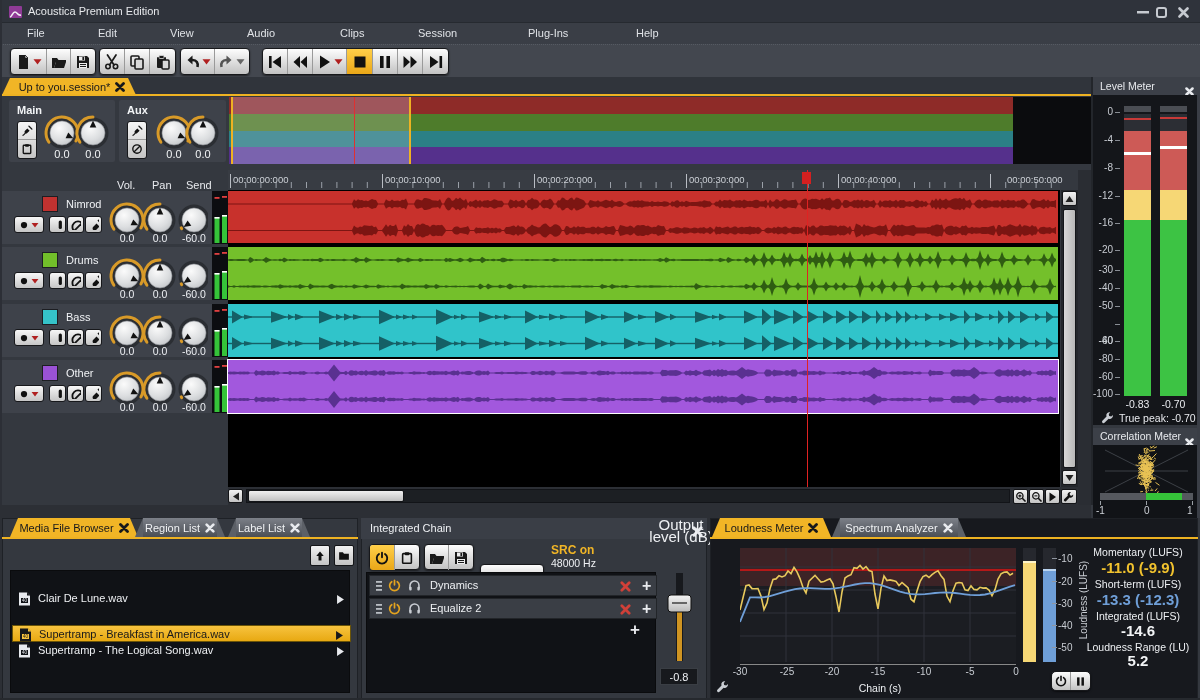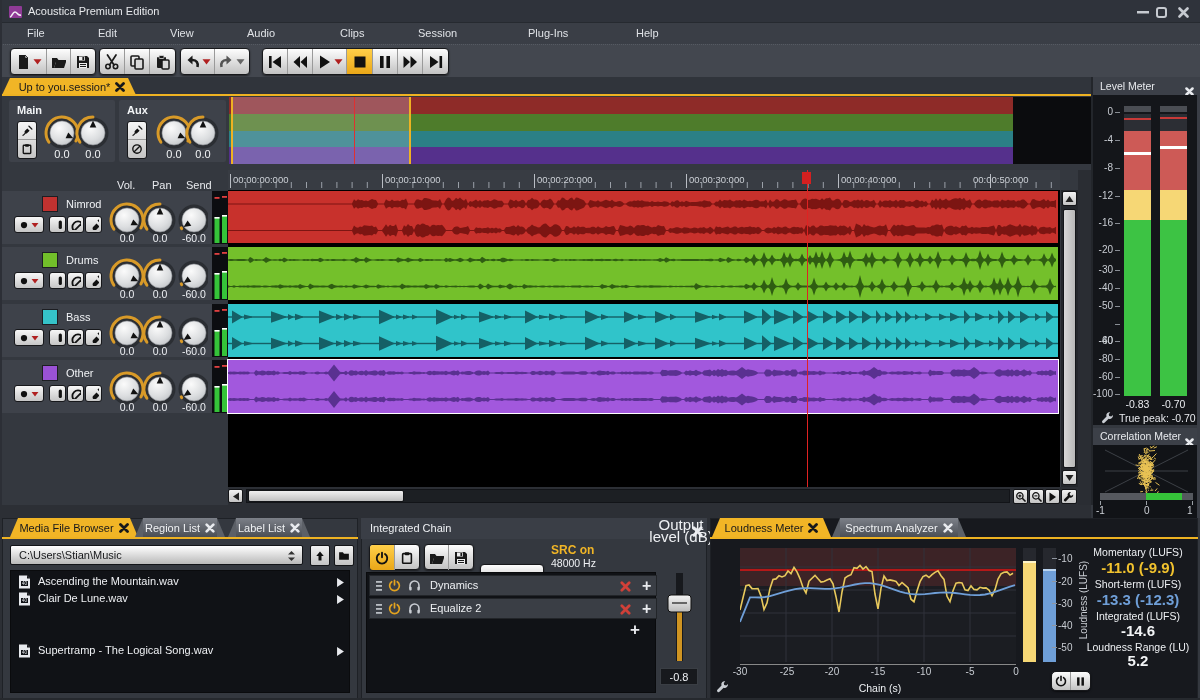--- a/index.html
+++ b/index.html
@@ -631,21 +631,21 @@
         <rect x="686.0" y="12" width="1" height="6" fill="#9aa0a8"></rect>
         <rect x="701.2" y="12" width="1" height="6" fill="#9aa0a8"></rect>
         <rect x="716.4" y="12" width="1" height="6" fill="#9aa0a8"></rect>
         <rect x="731.6" y="12" width="1" height="6" fill="#9aa0a8"></rect>
         <rect x="746.8" y="12" width="1" height="6" fill="#9aa0a8"></rect>
         <rect x="762.0" y="4" width="1" height="14" fill="#b9bdc4"></rect>
         <rect x="777.2" y="12" width="1" height="6" fill="#9aa0a8"></rect>
         <rect x="792.4" y="12" width="1" height="6" fill="#9aa0a8"></rect>
         <rect x="807.6" y="12" width="1" height="6" fill="#9aa0a8"></rect>
         <rect x="822.8" y="12" width="1" height="6" fill="#9aa0a8"></rect>
-      </svg><div class="rlab" style="left:5px">00:00:00:000</div><div class="rlab" style="left:157px">00:00:10:000</div><div class="rlab" style="left:309px">00:00:20:000</div><div class="rlab" style="left:461px">00:00:30:000</div><div class="rlab" style="left:613px">00:00:40:000</div><div class="rlab" style="left:745px">00:00:50:000</div></div>
+      </svg><div class="rlab" style="left:5px">00:00:00:000</div><div class="rlab" style="left:157px">00:00:10:000</div><div class="rlab" style="left:309px">00:00:20:000</div><div class="rlab" style="left:461px">00:00:30:000</div><div class="rlab" style="left:613px">00:00:40:000</div><div class="rlab" style="left:779px">00:00:50:000</div></div>
   <div id="tracks">
     <div class="trk" style="top:1px;height:52px;background:#c8312c"><svg width="830" height="52">
           <polygon points="0,12.5 2,12.5 4,12.5 6,12.5 8,12.5 10,12.5 12,12.5 14,12.5 16,12.5 18,12.5 20,12.5 22,12.5 24,12.5 26,12.5 28,12.5 30,12.5 32,12.5 34,12.5 36,12.5 38,12.5 40,12.5 42,12.5 44,12.5 46,12.5 48,12.5 50,12.5 52,12.5 54,12.5 56,12.5 58,12.5 60,12.5 62,12.5 64,12.5 66,12.5 68,12.5 70,12.5 72,12.5 74,12.5 76,12.5 78,12.5 80,12.5 82,12.5 84,12.5 86,12.5 88,12.5 90,12.5 92,12.5 94,12.5 96,12.5 98,12.5 100,12.5 102,12.5 104,12.5 106,12.5 108,12.5 110,12.5 112,12.5 114,12.5 116,12.5 118,12.5 120,12.5 122,12.5 124,12.5 126,8.2 128,10.1 130,8.3 132,9.3 134,8.9 136,10.1 138,9.4 140,10.2 142,9.1 144,8.1 146,8.8 148,8.9 150,12.5 152,12.5 154,12.5 156,12.5 158,8.3 160,9.8 162,10.3 164,8.6 166,10.1 168,9.7 170,9.5 172,10.2 174,8.8 176,8.9 178,7.6 180,12.5 182,12.5 184,12.5 186,12.5 188,8.7 190,8.2 192,8.9 194,9.4 196,7.1 198,7.1 200,7.6 202,8.0 204,9.3 206,9.6 208,9.4 210,10.1 212,7.9 214,12.5 216,12.5 218,8.6 220,6.5 222,6.9 224,10.0 226,9.2 228,6.7 230,8.3 232,6.4 234,8.6 236,9.7 238,7.7 240,12.5 242,10.0 244,10.8 246,9.7 248,8.4 250,10.5 252,9.0 254,10.8 256,9.6 258,9.5 260,9.0 262,10.3 264,9.5 266,8.2 268,8.8 270,9.7 272,9.8 274,9.8 276,12.5 278,12.5 280,12.5 282,8.5 284,8.9 286,10.2 288,8.7 290,10.4 292,10.0 294,8.8 296,9.3 298,12.5 300,8.9 302,8.8 304,6.7 306,8.5 308,8.6 310,9.5 312,12.5 314,9.7 316,8.6 318,9.3 320,9.0 322,7.4 324,8.9 326,12.5 328,12.5 330,9.3 332,9.4 334,6.6 336,7.0 338,9.1 340,9.3 342,7.2 344,6.5 346,9.2 348,6.5 350,6.7 352,7.7 354,8.4 356,9.6 358,12.5 360,12.5 362,8.9 364,9.5 366,10.2 368,10.5 370,9.2 372,10.8 374,10.4 376,9.6 378,8.8 380,9.4 382,10.3 384,8.7 386,10.5 388,10.9 390,10.3 392,9.9 394,10.8 396,12.5 398,12.5 400,10.9 402,10.3 404,10.5 406,9.6 408,10.1 410,9.2 412,10.0 414,9.2 416,10.2 418,10.5 420,10.6 422,11.2 424,9.9 426,11.1 428,11.1 430,10.6 432,10.9 434,11.1 436,10.3 438,10.4 440,11.1 442,12.5 444,10.2 446,11.1 448,9.4 450,9.2 452,11.2 454,10.2 456,11.2 458,9.8 460,10.4 462,11.2 464,11.1 466,11.0 468,11.0 470,10.7 472,10.3 474,10.5 476,9.2 478,9.8 480,10.3 482,10.2 484,12.5 486,12.5 488,10.6 490,10.8 492,8.4 494,10.6 496,8.9 498,9.2 500,9.6 502,8.6 504,9.9 506,10.5 508,9.3 510,9.5 512,8.9 514,10.0 516,8.5 518,9.6 520,10.3 522,9.8 524,10.2 526,9.2 528,8.8 530,8.9 532,10.4 534,10.3 536,10.3 538,8.5 540,12.5 542,8.4 544,10.7 546,10.6 548,8.2 550,8.6 552,10.5 554,9.6 556,8.3 558,8.6 560,9.8 562,9.4 564,9.0 566,8.9 568,8.6 570,12.5 572,12.5 574,9.0 576,7.8 578,7.6 580,9.0 582,8.8 584,7.7 586,8.0 588,7.7 590,8.6 592,9.3 594,7.3 596,9.1 598,7.2 600,7.2 602,6.5 604,9.6 606,9.6 608,8.1 610,7.7 612,8.7 614,12.5 616,9.2 618,9.1 620,9.6 622,10.9 624,10.4 626,9.0 628,9.6 630,8.6 632,9.7 634,8.5 636,10.6 638,8.9 640,9.2 642,10.4 644,9.9 646,8.7 648,12.5 650,12.5 652,9.0 654,11.0 656,9.8 658,9.5 660,9.9 662,9.1 664,10.2 666,10.3 668,8.7 670,10.8 672,9.0 674,9.2 676,8.9 678,10.8 680,10.5 682,10.1 684,10.9 686,10.3 688,8.7 690,8.9 692,10.4 694,9.4 696,11.0 698,9.9 700,12.5 702,12.5 704,8.4 706,10.0 708,7.3 710,9.9 712,7.3 714,9.5 716,9.0 718,7.4 720,9.6 722,9.6 724,8.3 726,7.6 728,7.2 730,7.7 732,6.8 734,8.4 736,6.8 738,9.8 740,9.4 742,8.3 744,12.5 746,12.5 748,9.9 750,8.7 752,8.5 754,10.3 756,8.7 758,8.4 760,9.5 762,9.4 764,10.4 766,9.5 768,9.6 770,9.3 772,10.8 774,8.4 776,9.5 778,9.8 780,8.8 782,9.4 784,9.6 786,9.1 788,10.7 790,9.5 792,9.8 794,8.4 796,8.5 798,10.2 800,12.5 802,12.5 804,8.4 806,8.1 808,9.3 810,9.8 812,10.1 814,8.9 816,8.1 818,10.3 820,8.5 822,10.6 824,10.1 826,10.0 828,8.7 828,17.3 826,16.0 824,15.9 822,15.4 820,17.5 818,15.7 816,17.9 814,17.1 812,15.9 810,16.2 808,16.7 806,17.9 804,17.6 802,13.5 800,13.5 798,15.8 796,17.5 794,17.6 792,16.2 790,16.5 788,15.3 786,16.9 784,16.4 782,16.6 780,17.2 778,16.2 776,16.5 774,17.6 772,15.2 770,16.7 768,16.4 766,16.5 764,15.6 762,16.6 760,16.5 758,17.6 756,17.3 754,15.7 752,17.5 750,17.3 748,16.1 746,13.5 744,13.5 742,17.7 740,16.6 738,16.2 736,19.2 734,17.6 732,19.2 730,18.3 728,18.8 726,18.4 724,17.7 722,16.4 720,16.4 718,18.6 716,17.0 714,16.5 712,18.7 710,16.1 708,18.7 706,16.0 704,17.6 702,13.5 700,13.5 698,16.1 696,15.0 694,16.6 692,15.6 690,17.1 688,17.3 686,15.7 684,15.1 682,15.9 680,15.5 678,15.2 676,17.1 674,16.8 672,17.0 670,15.2 668,17.3 666,15.7 664,15.8 662,16.9 660,16.1 658,16.5 656,16.2 654,15.0 652,17.0 650,13.5 648,13.5 646,17.3 644,16.1 642,15.6 640,16.8 638,17.1 636,15.4 634,17.5 632,16.3 630,17.4 628,16.4 626,17.0 624,15.6 622,15.1 620,16.4 618,16.9 616,16.8 614,13.5 612,17.3 610,18.3 608,17.9 606,16.4 604,16.4 602,19.5 600,18.8 598,18.8 596,16.9 594,18.7 592,16.7 590,17.4 588,18.3 586,18.0 584,18.3 582,17.2 580,17.0 578,18.4 576,18.2 574,17.0 572,13.5 570,13.5 568,17.4 566,17.1 564,17.0 562,16.6 560,16.2 558,17.4 556,17.7 554,16.4 552,15.5 550,17.4 548,17.8 546,15.4 544,15.3 542,17.6 540,13.5 538,17.5 536,15.7 534,15.7 532,15.6 530,17.1 528,17.2 526,16.8 524,15.8 522,16.2 520,15.7 518,16.4 516,17.5 514,16.0 512,17.1 510,16.5 508,16.7 506,15.5 504,16.1 502,17.4 500,16.4 498,16.8 496,17.1 494,15.4 492,17.6 490,15.2 488,15.4 486,13.5 484,13.5 482,15.8 480,15.7 478,16.2 476,16.8 474,15.5 472,15.7 470,15.3 468,15.0 466,15.0 464,14.9 462,14.8 460,15.6 458,16.2 456,14.8 454,15.8 452,14.8 450,16.8 448,16.6 446,14.9 444,15.8 442,13.5 440,14.9 438,15.6 436,15.7 434,14.9 432,15.1 430,15.4 428,14.9 426,14.9 424,16.1 422,14.8 420,15.4 418,15.5 416,15.8 414,16.8 412,16.0 410,16.8 408,15.9 406,16.4 404,15.5 402,15.7 400,15.1 398,13.5 396,13.5 394,15.2 392,16.1 390,15.7 388,15.1 386,15.5 384,17.3 382,15.7 380,16.6 378,17.2 376,16.4 374,15.6 372,15.2 370,16.8 368,15.5 366,15.8 364,16.5 362,17.1 360,13.5 358,13.5 356,16.4 354,17.6 352,18.3 350,19.3 348,19.5 346,16.8 344,19.5 342,18.8 340,16.7 338,16.9 336,19.0 334,19.4 332,16.6 330,16.7 328,13.5 326,13.5 324,17.1 322,18.6 320,17.0 318,16.7 316,17.4 314,16.3 312,13.5 310,16.5 308,17.4 306,17.5 304,19.3 302,17.2 300,17.1 298,13.5 296,16.7 294,17.2 292,16.0 290,15.6 288,17.3 286,15.8 284,17.1 282,17.5 280,13.5 278,13.5 276,13.5 274,16.2 272,16.2 270,16.3 268,17.2 266,17.8 264,16.5 262,15.7 260,17.0 258,16.5 256,16.4 254,15.2 252,17.0 250,15.5 248,17.6 246,16.3 244,15.2 242,16.0 240,13.5 238,18.3 236,16.3 234,17.4 232,19.6 230,17.7 228,19.3 226,16.8 224,16.0 222,19.1 220,19.5 218,17.4 216,13.5 214,13.5 212,18.1 210,15.9 208,16.6 206,16.4 204,16.7 202,18.0 200,18.4 198,18.9 196,18.9 194,16.6 192,17.1 190,17.8 188,17.3 186,13.5 184,13.5 182,13.5 180,13.5 178,18.4 176,17.1 174,17.2 172,15.8 170,16.5 168,16.3 166,15.9 164,17.4 162,15.7 160,16.2 158,17.7 156,13.5 154,13.5 152,13.5 150,13.5 148,17.1 146,17.2 144,17.9 142,16.9 140,15.8 138,16.6 136,15.9 134,17.1 132,16.7 130,17.7 128,15.9 126,17.8 124,13.5 122,13.5 120,13.5 118,13.5 116,13.5 114,13.5 112,13.5 110,13.5 108,13.5 106,13.5 104,13.5 102,13.5 100,13.5 98,13.5 96,13.5 94,13.5 92,13.5 90,13.5 88,13.5 86,13.5 84,13.5 82,13.5 80,13.5 78,13.5 76,13.5 74,13.5 72,13.5 70,13.5 68,13.5 66,13.5 64,13.5 62,13.5 60,13.5 58,13.5 56,13.5 54,13.5 52,13.5 50,13.5 48,13.5 46,13.5 44,13.5 42,13.5 40,13.5 38,13.5 36,13.5 34,13.5 32,13.5 30,13.5 28,13.5 26,13.5 24,13.5 22,13.5 20,13.5 18,13.5 16,13.5 14,13.5 12,13.5 10,13.5 8,13.5 6,13.5 4,13.5 2,13.5 0,13.5" fill="#7c1512"></polygon>
 <polygon points="0,39.0 2,39.0 4,39.0 6,39.0 8,39.0 10,39.0 12,39.0 14,39.0 16,39.0 18,39.0 20,39.0 22,39.0 24,39.0 26,39.0 28,39.0 30,39.0 32,39.0 34,39.0 36,39.0 38,39.0 40,39.0 42,39.0 44,39.0 46,39.0 48,39.0 50,39.0 52,39.0 54,39.0 56,39.0 58,39.0 60,39.0 62,39.0 64,39.0 66,39.0 68,39.0 70,39.0 72,39.0 74,39.0 76,39.0 78,39.0 80,39.0 82,39.0 84,39.0 86,39.0 88,39.0 90,39.0 92,39.0 94,39.0 96,39.0 98,39.0 100,39.0 102,39.0 104,39.0 106,39.0 108,39.0 110,39.0 112,39.0 114,39.0 116,39.0 118,39.0 120,39.0 122,39.0 124,39.0 126,34.6 128,36.3 130,36.8 132,35.6 134,35.9 136,34.2 138,34.5 140,34.8 142,35.0 144,34.6 146,36.3 148,35.4 150,39.0 152,39.0 154,39.0 156,36.2 158,33.3 160,36.1 162,33.8 164,35.1 166,34.9 168,33.2 170,39.0 172,39.0 174,39.0 176,34.2 178,35.7 180,33.0 182,35.0 184,35.0 186,39.0 188,34.2 190,32.9 192,34.1 194,32.5 196,32.8 198,34.1 200,34.3 202,36.0 204,33.9 206,33.7 208,34.5 210,33.9 212,34.2 214,33.8 216,36.0 218,39.0 220,39.0 222,39.0 224,39.0 226,36.3 228,35.4 230,35.5 232,37.0 234,36.7 236,36.3 238,35.9 240,35.1 242,39.0 244,39.0 246,39.0 248,36.2 250,37.0 252,36.8 254,37.4 256,37.0 258,37.0 260,36.3 262,37.6 264,36.7 266,37.5 268,36.4 270,37.8 272,37.3 274,39.0 276,39.0 278,35.9 280,36.0 282,35.7 284,35.0 286,34.5 288,36.3 290,34.1 292,35.7 294,35.4 296,36.5 298,39.0 300,36.4 302,35.4 304,33.5 306,35.1 308,35.5 310,36.4 312,36.3 314,34.1 316,32.7 318,32.6 320,34.5 322,36.3 324,35.2 326,33.4 328,33.3 330,34.0 332,35.5 334,39.0 336,39.0 338,35.1 340,35.2 342,37.0 344,36.7 346,35.3 348,36.8 350,35.1 352,36.2 354,35.7 356,35.7 358,36.9 360,36.7 362,36.8 364,35.7 366,35.7 368,37.1 370,35.2 372,36.4 374,36.9 376,36.4 378,35.0 380,36.1 382,35.9 384,35.2 386,35.0 388,39.0 390,39.0 392,34.1 394,34.4 396,35.1 398,35.8 400,35.8 402,34.6 404,35.2 406,36.9 408,34.7 410,34.1 412,34.4 414,34.1 416,34.1 418,35.2 420,34.4 422,35.7 424,36.6 426,35.8 428,35.9 430,34.0 432,34.8 434,35.2 436,35.0 438,39.0 440,39.0 442,37.0 444,37.6 446,37.1 448,36.3 450,36.2 452,37.1 454,37.4 456,36.3 458,36.4 460,36.8 462,37.4 464,37.3 466,36.4 468,36.7 470,37.6 472,36.5 474,36.8 476,35.9 478,37.6 480,37.3 482,35.7 484,37.0 486,39.0 488,35.3 490,36.3 492,35.8 494,37.1 496,36.4 498,36.1 500,35.5 502,36.9 504,36.4 506,35.5 508,35.5 510,37.0 512,36.2 514,35.7 516,36.6 518,35.9 520,35.9 522,35.2 524,36.2 526,35.9 528,36.7 530,35.8 532,36.7 534,39.0 536,39.0 538,37.2 540,36.4 542,37.1 544,37.6 546,35.9 548,37.0 550,35.6 552,36.3 554,36.8 556,35.7 558,35.6 560,36.9 562,37.4 564,36.2 566,35.8 568,36.3 570,35.9 572,36.7 574,36.3 576,39.0 578,34.3 580,34.7 582,36.5 584,34.8 586,34.6 588,36.8 590,36.3 592,34.5 594,34.5 596,35.2 598,34.9 600,35.0 602,34.2 604,34.4 606,34.8 608,34.5 610,36.2 612,34.5 614,34.9 616,34.5 618,35.4 620,37.0 622,34.7 624,39.0 626,39.0 628,32.6 630,33.4 632,34.3 634,36.3 636,32.9 638,35.0 640,34.5 642,35.6 644,36.0 646,36.4 648,35.9 650,34.9 652,34.5 654,35.3 656,35.0 658,33.2 660,39.0 662,39.0 664,35.8 666,33.6 668,35.1 670,33.8 672,34.4 674,33.5 676,34.4 678,35.3 680,35.3 682,34.7 684,34.2 686,33.9 688,36.3 690,36.5 692,36.4 694,36.4 696,36.5 698,36.7 700,35.9 702,36.3 704,34.4 706,34.6 708,33.4 710,33.5 712,34.2 714,33.5 716,39.0 718,36.2 720,35.3 722,34.7 724,34.8 726,36.0 728,35.2 730,36.2 732,37.0 734,34.8 736,35.2 738,34.3 740,36.7 742,36.8 744,35.7 746,36.7 748,36.3 750,36.6 752,36.8 754,35.9 756,36.1 758,36.0 760,36.2 762,35.4 764,34.9 766,34.6 768,39.0 770,34.1 772,34.1 774,36.2 776,35.2 778,35.4 780,34.3 782,33.3 784,33.9 786,34.8 788,35.4 790,35.2 792,32.7 794,36.0 796,34.2 798,34.6 800,35.1 802,35.9 804,34.1 806,35.4 808,35.2 810,39.0 812,36.4 814,35.9 816,35.8 818,36.4 820,36.5 822,35.9 824,37.5 826,37.1 828,35.7 828,43.3 826,41.9 824,41.5 822,43.1 820,42.5 818,42.6 816,43.2 814,43.1 812,42.6 810,40.0 808,43.8 806,43.6 804,44.9 802,43.1 800,43.9 798,44.4 796,44.8 794,43.0 792,46.3 790,43.8 788,43.6 786,44.2 784,45.1 782,45.7 780,44.7 778,43.6 776,43.8 774,42.8 772,44.9 770,44.9 768,40.0 766,44.4 764,44.1 762,43.6 760,42.8 758,43.0 756,42.9 754,43.1 752,42.2 750,42.4 748,42.7 746,42.3 744,43.3 742,42.2 740,42.3 738,44.7 736,43.8 734,44.2 732,42.0 730,42.8 728,43.8 726,43.0 724,44.2 722,44.3 720,43.7 718,42.8 716,40.0 714,45.5 712,44.8 710,45.5 708,45.6 706,44.4 704,44.6 702,42.7 700,43.1 698,42.3 696,42.5 694,42.6 692,42.6 690,42.5 688,42.7 686,45.1 684,44.8 682,44.3 680,43.7 678,43.7 676,44.6 674,45.5 672,44.6 670,45.2 668,43.9 666,45.4 664,43.2 662,40.0 660,40.0 658,45.8 656,44.0 654,43.7 652,44.5 650,44.1 648,43.1 646,42.6 644,43.0 642,43.4 640,44.5 638,44.0 636,46.1 634,42.7 632,44.7 630,45.6 628,46.4 626,40.0 624,40.0 622,44.3 620,42.0 618,43.6 616,44.5 614,44.1 612,44.5 610,42.8 608,44.5 606,44.2 604,44.6 602,44.8 600,44.0 598,44.1 596,43.8 594,44.5 592,44.5 590,42.7 588,42.2 586,44.4 584,44.2 582,42.5 580,44.3 578,44.7 576,40.0 574,42.7 572,42.3 570,43.1 568,42.7 566,43.2 564,42.8 562,41.6 560,42.1 558,43.4 556,43.3 554,42.2 552,42.7 550,43.4 548,42.0 546,43.1 544,41.4 542,41.9 540,42.6 538,41.8 536,40.0 534,40.0 532,42.3 530,43.2 528,42.3 526,43.1 524,42.8 522,43.8 520,43.1 518,43.1 516,42.4 514,43.3 512,42.8 510,42.0 508,43.5 506,43.5 504,42.6 502,42.1 500,43.5 498,42.9 496,42.6 494,41.9 492,43.2 490,42.7 488,43.7 486,40.0 484,42.0 482,43.3 480,41.7 478,41.4 476,43.1 474,42.2 472,42.5 470,41.4 468,42.3 466,42.6 464,41.7 462,41.6 460,42.2 458,42.6 456,42.7 454,41.6 452,41.9 450,42.8 448,42.7 446,41.9 444,41.4 442,42.0 440,40.0 438,40.0 436,44.0 434,43.8 432,44.2 430,45.0 428,43.1 426,43.2 424,42.4 422,43.3 420,44.6 418,43.8 416,44.9 414,44.9 412,44.6 410,44.9 408,44.3 406,42.1 404,43.8 402,44.4 400,43.2 398,43.2 396,43.9 394,44.6 392,44.9 390,40.0 388,40.0 386,44.0 384,43.8 382,43.1 380,42.9 378,44.0 376,42.6 374,42.1 372,42.6 370,43.8 368,41.9 366,43.3 364,43.3 362,42.2 360,42.3 358,42.1 356,43.3 354,43.3 352,42.8 350,43.9 348,42.2 346,43.7 344,42.3 342,42.0 340,43.8 338,43.9 336,40.0 334,40.0 332,43.5 330,45.0 328,45.7 326,45.6 324,43.8 322,42.7 320,44.5 318,46.4 316,46.3 314,44.9 312,42.7 310,42.6 308,43.5 306,43.9 304,45.5 302,43.6 300,42.6 298,40.0 296,42.5 294,43.6 292,43.3 290,44.9 288,42.7 286,44.5 284,44.0 282,43.3 280,43.0 278,43.1 276,40.0 274,40.0 272,41.7 270,41.2 268,42.6 266,41.5 264,42.3 262,41.4 260,42.7 258,42.0 256,42.0 254,41.6 252,42.2 250,42.0 248,42.8 246,40.0 244,40.0 242,40.0 240,43.9 238,43.1 236,42.7 234,42.3 232,42.0 230,43.5 228,43.6 226,42.7 224,40.0 222,40.0 220,40.0 218,40.0 216,43.0 214,45.2 212,44.8 210,45.1 208,44.5 206,45.3 204,45.1 202,43.0 200,44.7 198,44.9 196,46.2 194,46.5 192,44.9 190,46.1 188,44.8 186,40.0 184,44.0 182,44.0 180,46.0 178,43.3 176,44.8 174,40.0 172,40.0 170,40.0 168,45.8 166,44.1 164,43.9 162,45.2 160,42.9 158,45.7 156,42.8 154,40.0 152,40.0 150,40.0 148,43.6 146,42.7 144,44.4 142,44.0 140,44.2 138,44.5 136,44.8 134,43.1 132,43.4 130,42.2 128,42.7 126,44.4 124,40.0 122,40.0 120,40.0 118,40.0 116,40.0 114,40.0 112,40.0 110,40.0 108,40.0 106,40.0 104,40.0 102,40.0 100,40.0 98,40.0 96,40.0 94,40.0 92,40.0 90,40.0 88,40.0 86,40.0 84,40.0 82,40.0 80,40.0 78,40.0 76,40.0 74,40.0 72,40.0 70,40.0 68,40.0 66,40.0 64,40.0 62,40.0 60,40.0 58,40.0 56,40.0 54,40.0 52,40.0 50,40.0 48,40.0 46,40.0 44,40.0 42,40.0 40,40.0 38,40.0 36,40.0 34,40.0 32,40.0 30,40.0 28,40.0 26,40.0 24,40.0 22,40.0 20,40.0 18,40.0 16,40.0 14,40.0 12,40.0 10,40.0 8,40.0 6,40.0 4,40.0 2,40.0 0,40.0" fill="#7c1512"></polygon>
         </svg></div>
     <div class="trk" style="top:57px;height:53px;background:#74c02b"><svg width="830" height="53">
           <polygon points="0,12.4 2,12.0 4,12.1 6,12.2 8,12.3 10,11.9 12,11.9 14,12.1 16,12.1 18,12.3 20,12.5 22,9.9 24,11.1 26,12.5 28,11.9 30,12.3 32,12.3 34,12.5 36,11.8 38,10.1 40,11.3 42,12.1 44,12.5 46,12.3 48,12.2 50,12.4 52,11.8 54,12.2 56,10.6 58,11.6 60,12.4 62,11.9 64,12.2 66,12.1 68,12.3 70,12.2 72,12.4 74,12.5 76,11.9 78,12.3 80,12.0 82,12.4 84,11.8 86,11.9 88,12.0 90,12.0 92,10.7 94,11.6 96,12.4 98,12.2 100,11.9 102,12.4 104,11.9 106,11.9 108,12.2 110,12.2 112,12.2 114,12.2 116,11.8 118,12.2 120,12.5 122,12.4 124,12.0 126,11.8 128,10.1 130,11.3 132,12.1 134,12.0 136,12.3 138,10.0 140,11.2 142,12.1 144,12.4 146,12.4 148,12.3 150,11.9 152,12.3 154,12.1 156,12.3 158,12.4 160,12.5 162,11.9 164,12.0 166,12.2 168,12.0 170,10.2 172,11.3 174,11.8 176,12.2 178,11.8 180,10.4 182,11.4 184,11.9 186,12.2 188,12.2 190,12.3 192,10.9 194,11.7 196,12.5 198,11.9 200,12.0 202,12.2 204,11.9 206,12.5 208,12.3 210,12.3 212,12.2 214,12.4 216,12.5 218,10.8 220,11.7 222,10.9 224,11.7 226,12.2 228,12.3 230,11.8 232,10.7 234,11.6 236,12.5 238,12.4 240,11.9 242,10.4 244,11.4 246,12.1 248,12.2 250,12.1 252,11.9 254,9.7 256,11.0 258,12.3 260,12.0 262,12.5 264,12.0 266,11.8 268,12.5 270,12.1 272,12.0 274,10.7 276,10.7 278,11.6 280,12.2 282,11.8 284,11.9 286,12.4 288,12.4 290,12.4 292,12.5 294,12.2 296,12.4 298,11.9 300,12.0 302,12.4 304,12.1 306,12.3 308,12.2 310,12.3 312,12.4 314,12.4 316,12.2 318,12.0 320,12.1 322,12.5 324,12.0 326,10.9 328,11.7 330,11.9 332,12.5 334,12.2 336,12.5 338,12.0 340,12.4 342,12.0 344,12.3 346,12.0 348,12.3 350,12.5 352,12.2 354,12.3 356,11.9 358,12.3 360,12.1 362,12.1 364,11.8 366,12.4 368,12.1 370,12.1 372,12.0 374,11.8 376,12.3 378,12.0 380,12.1 382,12.1 384,12.5 386,11.9 388,11.8 390,12.3 392,12.3 394,11.8 396,12.4 398,12.4 400,12.4 402,11.9 404,12.0 406,12.2 408,12.1 410,12.5 412,12.0 414,12.2 416,12.1 418,12.2 420,12.2 422,12.3 424,12.5 426,12.2 428,12.3 430,12.0 432,11.1 434,11.8 436,12.2 438,10.2 440,11.3 442,12.2 444,12.1 446,11.8 448,12.4 450,12.2 452,12.2 454,12.0 456,11.9 458,12.0 460,12.1 462,12.0 464,12.0 466,11.9 468,12.0 470,12.0 472,12.3 474,11.9 476,12.2 478,12.1 480,11.9 482,11.8 484,11.8 486,12.5 488,12.3 490,12.3 492,10.7 494,11.6 496,12.1 498,12.4 500,9.9 502,11.1 504,12.0 506,12.2 508,12.4 510,11.8 512,12.0 514,12.4 516,12.3 518,9.7 520,11.0 522,12.3 524,11.1 526,6.8 528,10.8 530,11.9 532,12.4 534,10.6 536,4.9 538,10.2 540,12.3 542,11.3 544,7.4 546,11.0 548,12.2 550,12.1 552,12.3 554,10.5 556,4.8 558,10.1 560,10.8 562,5.6 564,10.4 566,11.9 568,11.8 570,12.0 572,11.0 574,6.5 576,10.7 578,12.1 580,11.5 582,8.0 584,11.2 586,10.3 588,4.2 590,9.9 592,10.3 594,4.0 596,9.9 598,12.4 600,10.5 602,4.5 604,10.0 606,12.5 608,12.4 610,12.2 612,12.1 614,10.5 616,4.6 618,10.1 620,10.2 622,3.6 624,9.7 626,12.1 628,12.4 630,11.9 632,12.0 634,12.0 636,10.8 638,5.5 640,10.4 642,10.4 644,4.2 646,9.9 648,11.9 650,12.3 652,12.3 654,11.7 656,8.5 658,11.4 660,11.9 662,12.5 664,12.5 666,12.1 668,10.4 670,4.3 672,9.9 674,12.5 676,12.5 678,12.2 680,10.6 682,4.9 684,10.2 686,12.4 688,11.8 690,10.7 692,5.5 694,10.4 696,12.0 698,12.1 700,11.7 702,8.6 704,11.5 706,12.5 708,10.3 710,3.9 712,9.8 714,12.4 716,12.0 718,12.2 720,12.4 722,11.4 724,7.6 726,11.1 728,12.0 730,12.3 732,12.0 734,11.9 736,10.6 738,4.9 740,10.2 742,12.2 744,11.8 746,11.8 748,11.9 750,10.0 752,3.1 754,9.5 756,12.1 758,11.0 760,6.5 762,10.7 764,11.8 766,12.1 768,11.9 770,12.4 772,10.4 774,4.4 776,10.0 778,12.0 780,11.9 782,12.2 784,11.3 786,7.5 788,11.1 790,12.1 792,11.9 794,12.2 796,12.4 798,11.3 800,7.3 802,11.0 804,12.5 806,12.0 808,12.4 810,12.4 812,11.9 814,11.0 816,6.3 818,10.7 820,12.4 822,10.8 824,5.5 826,10.4 828,12.0 828,14.0 826,15.6 824,20.5 822,15.2 820,13.6 818,15.3 816,19.7 814,15.0 812,14.1 810,13.6 808,13.6 806,14.0 804,13.5 802,15.0 800,18.7 798,14.7 796,13.6 794,13.8 792,14.1 790,13.9 788,14.9 786,18.5 784,14.7 782,13.8 780,14.1 778,14.0 776,16.0 774,21.6 772,15.6 770,13.6 768,14.1 766,13.9 764,14.2 762,15.3 760,19.5 758,15.0 756,13.9 754,16.5 752,22.9 750,16.0 748,14.1 746,14.2 744,14.2 742,13.8 740,15.8 738,21.1 736,15.4 734,14.1 732,14.0 730,13.7 728,14.0 726,14.9 724,18.4 722,14.6 720,13.6 718,13.8 716,14.0 714,13.6 712,16.2 710,22.1 708,15.7 706,13.5 704,14.5 702,17.4 700,14.3 698,13.9 696,14.0 694,15.6 692,20.5 690,15.3 688,14.2 686,13.6 684,15.8 682,21.1 680,15.4 678,13.8 676,13.5 674,13.5 672,16.1 670,21.7 668,15.6 666,13.9 664,13.5 662,13.5 660,14.1 658,14.6 656,17.5 654,14.3 652,13.7 650,13.7 648,14.1 646,16.1 644,21.8 642,15.6 640,15.6 638,20.5 636,15.2 634,14.0 632,14.0 630,14.1 628,13.6 626,13.9 624,16.3 622,22.4 620,15.8 618,15.9 616,21.4 614,15.5 612,13.9 610,13.8 608,13.6 606,13.5 604,16.0 602,21.5 600,15.5 598,13.6 596,16.1 594,22.0 592,15.7 590,16.1 588,21.8 586,15.7 584,14.8 582,18.0 580,14.5 578,13.9 576,15.3 574,19.5 572,15.0 570,14.0 568,14.2 566,14.1 564,15.6 562,20.4 560,15.2 558,15.9 556,21.2 554,15.5 552,13.7 550,13.9 548,13.8 546,15.0 544,18.6 542,14.7 540,13.7 538,15.8 536,21.1 534,15.4 532,13.6 530,14.1 528,15.2 526,19.2 524,14.9 522,13.7 520,15.0 518,16.3 516,13.7 514,13.6 512,14.0 510,14.2 508,13.6 506,13.8 504,14.0 502,14.9 500,16.1 498,13.6 496,13.9 494,14.4 492,15.3 490,13.7 488,13.7 486,13.5 484,14.2 482,14.2 480,14.1 478,13.9 476,13.8 474,14.1 472,13.7 470,14.0 468,14.0 466,14.1 464,14.0 462,14.0 460,13.9 458,14.0 456,14.1 454,14.0 452,13.8 450,13.8 448,13.6 446,14.2 444,13.9 442,13.8 440,14.7 438,15.8 436,13.8 434,14.2 432,14.9 430,14.0 428,13.7 426,13.8 424,13.5 422,13.7 420,13.8 418,13.8 416,13.9 414,13.8 412,14.0 410,13.5 408,13.9 406,13.8 404,14.0 402,14.1 400,13.6 398,13.6 396,13.6 394,14.2 392,13.7 390,13.7 388,14.2 386,14.1 384,13.5 382,13.9 380,13.9 378,14.0 376,13.7 374,14.2 372,14.0 370,13.9 368,13.9 366,13.6 364,14.2 362,13.9 360,13.9 358,13.7 356,14.1 354,13.7 352,13.8 350,13.5 348,13.7 346,14.0 344,13.7 342,14.0 340,13.6 338,14.0 336,13.5 334,13.8 332,13.5 330,14.1 328,14.3 326,15.1 324,14.0 322,13.5 320,13.9 318,14.0 316,13.8 314,13.6 312,13.6 310,13.7 308,13.8 306,13.7 304,13.9 302,13.6 300,14.0 298,14.1 296,13.6 294,13.8 292,13.5 290,13.6 288,13.6 286,13.6 284,14.1 282,14.2 280,13.8 278,14.4 276,15.3 274,15.3 272,14.0 270,13.9 268,13.5 266,14.2 264,14.0 262,13.5 260,14.0 258,13.7 256,15.0 254,16.3 252,14.1 250,13.9 248,13.8 246,13.9 244,14.6 242,15.6 240,14.1 238,13.6 236,13.5 234,14.4 232,15.3 230,14.2 228,13.7 226,13.8 224,14.3 222,15.1 220,14.3 218,15.2 216,13.5 214,13.6 212,13.8 210,13.7 208,13.7 206,13.5 204,14.1 202,13.8 200,14.0 198,14.1 196,13.5 194,14.3 192,15.1 190,13.7 188,13.8 186,13.8 184,14.1 182,14.6 180,15.6 178,14.2 176,13.8 174,14.2 172,14.7 170,15.8 168,14.0 166,13.8 164,14.0 162,14.1 160,13.5 158,13.6 156,13.7 154,13.9 152,13.7 150,14.1 148,13.7 146,13.6 144,13.6 142,13.9 140,14.8 138,16.0 136,13.7 134,14.0 132,13.9 130,14.7 128,15.9 126,14.2 124,14.0 122,13.6 120,13.5 118,13.8 116,14.2 114,13.8 112,13.8 110,13.8 108,13.8 106,14.1 104,14.1 102,13.6 100,14.1 98,13.8 96,13.6 94,14.4 92,15.3 90,14.0 88,14.0 86,14.1 84,14.2 82,13.6 80,14.0 78,13.7 76,14.1 74,13.5 72,13.6 70,13.8 68,13.7 66,13.9 64,13.8 62,14.1 60,13.6 58,14.4 56,15.4 54,13.8 52,14.2 50,13.6 48,13.8 46,13.7 44,13.5 42,13.9 40,14.7 38,15.9 36,14.2 34,13.5 32,13.7 30,13.7 28,14.1 26,13.5 24,14.9 22,16.1 20,13.5 18,13.7 16,13.9 14,13.9 12,14.1 10,14.1 8,13.7 6,13.8 4,13.9 2,14.0 0,13.6" fill="#2f5d12"></polygon>
 <polygon points="0,38.3 2,38.9 4,39.0 6,38.3 8,38.9 10,38.9 12,38.5 14,38.8 16,38.4 18,38.8 20,38.3 22,38.8 24,38.6 26,38.3 28,38.5 30,38.4 32,38.5 34,39.0 36,38.4 38,38.6 40,38.8 42,38.9 44,38.4 46,38.6 48,38.3 50,38.5 52,37.2 54,38.1 56,38.5 58,38.6 60,38.8 62,38.3 64,38.8 66,38.5 68,38.3 70,38.5 72,36.9 74,38.0 76,38.5 78,38.9 80,39.0 82,36.6 84,37.7 86,38.4 88,38.6 90,38.6 92,38.7 94,38.5 96,38.4 98,38.8 100,38.7 102,37.4 104,36.8 106,37.9 108,38.6 110,38.7 112,38.5 114,38.6 116,38.9 118,38.3 120,38.8 122,38.7 124,38.7 126,37.2 128,38.1 130,38.6 132,38.7 134,38.9 136,38.4 138,37.5 140,38.3 142,38.8 144,38.8 146,38.7 148,38.9 150,37.2 152,38.1 154,38.4 156,38.5 158,38.9 160,38.5 162,39.0 164,38.7 166,38.4 168,38.4 170,38.7 172,38.4 174,36.5 176,37.7 178,38.6 180,38.3 182,38.5 184,38.7 186,38.5 188,38.5 190,38.8 192,38.5 194,38.4 196,38.6 198,37.1 200,38.1 202,38.6 204,38.6 206,38.8 208,37.1 210,38.1 212,38.7 214,38.8 216,39.0 218,38.3 220,38.8 222,38.9 224,38.8 226,38.8 228,38.4 230,38.9 232,38.8 234,38.9 236,38.7 238,38.9 240,38.8 242,38.5 244,38.4 246,38.4 248,39.0 250,38.7 252,36.6 254,37.8 256,38.9 258,38.7 260,36.6 262,37.8 264,38.5 266,38.7 268,38.8 270,38.8 272,37.4 274,38.2 276,38.5 278,38.9 280,37.6 282,36.5 284,37.7 286,38.7 288,38.6 290,39.0 292,38.7 294,39.0 296,36.9 298,37.9 300,38.6 302,38.3 304,38.4 306,38.8 308,38.6 310,38.9 312,38.8 314,38.4 316,38.4 318,39.0 320,38.7 322,38.6 324,38.9 326,38.4 328,38.4 330,38.6 332,38.7 334,38.4 336,38.6 338,38.9 340,38.8 342,38.9 344,38.4 346,38.6 348,38.5 350,38.4 352,38.3 354,38.9 356,38.7 358,38.4 360,38.5 362,38.7 364,38.5 366,38.9 368,38.9 370,39.0 372,38.7 374,36.9 376,38.0 378,38.3 380,38.9 382,38.6 384,36.9 386,37.9 388,38.6 390,38.5 392,39.0 394,38.3 396,38.5 398,37.7 400,38.4 402,38.9 404,39.0 406,38.9 408,38.6 410,38.3 412,38.4 414,38.7 416,38.6 418,38.5 420,38.8 422,38.3 424,38.3 426,38.5 428,38.4 430,38.4 432,38.5 434,38.8 436,38.8 438,38.8 440,39.0 442,38.4 444,38.8 446,39.0 448,38.8 450,38.9 452,38.7 454,38.8 456,38.9 458,38.7 460,38.7 462,38.8 464,38.4 466,38.8 468,36.1 470,37.5 472,38.3 474,38.7 476,39.0 478,38.3 480,38.6 482,38.8 484,38.9 486,38.8 488,38.8 490,38.9 492,39.0 494,38.3 496,38.4 498,38.9 500,38.7 502,38.4 504,38.6 506,39.0 508,38.8 510,38.7 512,38.4 514,38.6 516,38.7 518,36.7 520,37.8 522,38.5 524,38.2 526,35.0 528,37.9 530,38.8 532,39.0 534,37.4 536,32.6 538,37.1 540,38.5 542,36.7 544,30.1 546,36.2 548,38.6 550,39.0 552,38.4 554,38.6 556,36.9 558,30.9 560,36.5 562,38.3 564,38.8 566,38.7 568,38.2 570,35.2 572,38.0 574,38.4 576,38.6 578,38.4 580,38.8 582,38.4 584,36.8 586,30.6 588,36.4 590,38.5 592,38.6 594,38.6 596,38.0 598,34.4 600,37.7 602,38.4 604,38.7 606,38.2 608,35.3 610,38.0 612,38.7 614,38.2 616,35.3 618,38.0 620,38.6 622,38.8 624,38.5 626,38.9 628,38.5 630,36.1 632,28.1 634,35.5 636,38.7 638,38.5 640,38.8 642,37.9 644,34.1 646,37.6 648,38.9 650,38.3 652,37.1 654,31.4 656,36.7 658,38.7 660,38.7 662,38.9 664,37.8 666,33.9 668,37.6 670,38.7 672,38.7 674,38.5 676,38.6 678,36.3 680,28.7 682,35.7 684,39.0 686,38.9 688,39.0 690,38.4 692,37.9 694,34.1 696,37.6 698,38.8 700,38.7 702,38.5 704,38.8 706,37.4 708,32.6 710,37.1 712,38.8 714,38.6 716,38.9 718,38.4 720,38.4 722,38.1 724,34.8 726,37.8 728,38.6 730,38.9 732,38.3 734,36.7 736,30.1 738,36.2 740,37.6 742,33.0 744,37.2 746,38.7 748,38.8 750,37.5 752,32.8 754,37.1 756,38.8 758,38.6 760,39.0 762,38.4 764,36.7 766,30.3 768,36.3 770,36.8 772,30.4 774,36.3 776,38.8 778,36.6 780,30.0 782,36.2 784,38.8 786,38.5 788,36.2 790,28.6 792,35.7 794,38.7 796,38.8 798,38.9 800,38.7 802,38.9 804,37.3 806,32.0 808,36.9 810,38.5 812,39.0 814,38.4 816,38.4 818,38.6 820,37.0 822,31.1 824,36.5 826,38.9 828,38.8 828,40.2 826,40.1 824,42.5 822,47.9 820,42.0 818,40.4 816,40.6 814,40.6 812,40.0 810,40.5 808,42.1 806,47.0 804,41.7 802,40.1 800,40.3 798,40.1 796,40.2 794,40.3 792,43.3 790,50.4 788,42.8 786,40.5 784,40.2 782,42.8 780,49.0 778,42.4 776,40.2 774,42.7 772,48.6 770,42.2 768,42.7 766,48.7 764,42.3 762,40.6 760,40.0 758,40.4 756,40.2 754,41.9 752,46.2 750,41.5 748,40.2 746,40.3 744,41.8 742,46.0 740,41.4 738,42.8 736,48.9 734,42.3 732,40.7 730,40.1 728,40.4 726,41.2 724,44.2 722,40.9 720,40.6 718,40.6 716,40.1 714,40.4 712,40.2 710,41.9 708,46.4 706,41.6 704,40.2 702,40.5 700,40.3 698,40.2 696,41.4 694,44.9 692,41.1 690,40.6 688,40.0 686,40.1 684,40.0 682,43.3 680,50.3 678,42.7 676,40.4 674,40.5 672,40.3 670,40.3 668,41.4 666,45.1 664,41.2 662,40.1 660,40.3 658,40.3 656,42.3 654,47.6 652,41.9 650,40.7 648,40.1 646,41.4 644,44.9 642,41.1 640,40.2 638,40.5 636,40.3 634,43.5 632,50.9 630,42.9 628,40.5 626,40.1 624,40.5 622,40.2 620,40.4 618,41.0 616,43.7 614,40.8 612,40.3 610,41.0 608,43.7 606,40.8 604,40.3 602,40.6 600,41.3 598,44.6 596,41.0 594,40.4 592,40.4 590,40.5 588,42.6 586,48.4 584,42.2 582,40.6 580,40.2 578,40.6 576,40.4 574,40.6 572,41.0 570,43.8 568,40.8 566,40.3 564,40.2 562,40.7 560,42.5 558,48.1 556,42.1 554,40.4 552,40.6 550,40.0 548,40.4 546,42.8 544,48.9 542,42.3 540,40.5 538,41.9 536,46.4 534,41.6 532,40.0 530,40.2 528,41.1 526,44.0 524,40.8 522,40.5 520,41.2 518,42.3 516,40.3 514,40.4 512,40.6 510,40.3 508,40.2 506,40.0 504,40.4 502,40.6 500,40.3 498,40.1 496,40.6 494,40.7 492,40.0 490,40.1 488,40.2 486,40.2 484,40.1 482,40.2 480,40.4 478,40.7 476,40.0 474,40.3 472,40.7 470,41.5 468,42.9 466,40.2 464,40.6 462,40.2 460,40.3 458,40.3 456,40.1 454,40.2 452,40.3 450,40.1 448,40.2 446,40.0 444,40.2 442,40.6 440,40.0 438,40.2 436,40.2 434,40.2 432,40.5 430,40.6 428,40.6 426,40.5 424,40.7 422,40.7 420,40.2 418,40.5 416,40.4 414,40.3 412,40.6 410,40.7 408,40.4 406,40.1 404,40.0 402,40.1 400,40.6 398,41.3 396,40.5 394,40.7 392,40.0 390,40.5 388,40.4 386,41.1 384,42.1 382,40.4 380,40.1 378,40.7 376,41.0 374,42.1 372,40.3 370,40.0 368,40.1 366,40.1 364,40.5 362,40.3 360,40.5 358,40.6 356,40.3 354,40.1 352,40.7 350,40.6 348,40.5 346,40.4 344,40.6 342,40.1 340,40.2 338,40.1 336,40.4 334,40.6 332,40.3 330,40.4 328,40.6 326,40.6 324,40.1 322,40.4 320,40.3 318,40.0 316,40.6 314,40.6 312,40.2 310,40.1 308,40.4 306,40.2 304,40.6 302,40.7 300,40.4 298,41.1 296,42.1 294,40.0 292,40.3 290,40.0 288,40.4 286,40.3 284,41.3 282,42.5 280,41.4 278,40.1 276,40.5 274,40.8 272,41.6 270,40.2 268,40.2 266,40.3 264,40.5 262,41.2 260,42.4 258,40.3 256,40.1 254,41.2 252,42.4 250,40.3 248,40.0 246,40.6 244,40.6 242,40.5 240,40.2 238,40.1 236,40.3 234,40.1 232,40.2 230,40.1 228,40.6 226,40.2 224,40.2 222,40.1 220,40.2 218,40.7 216,40.0 214,40.2 212,40.3 210,40.9 208,41.9 206,40.2 204,40.4 202,40.4 200,40.9 198,41.9 196,40.4 194,40.6 192,40.5 190,40.2 188,40.5 186,40.5 184,40.3 182,40.5 180,40.7 178,40.4 176,41.3 174,42.5 172,40.6 170,40.3 168,40.6 166,40.6 164,40.3 162,40.0 160,40.5 158,40.1 156,40.5 154,40.6 152,40.9 150,41.8 148,40.1 146,40.3 144,40.2 142,40.2 140,40.7 138,41.5 136,40.6 134,40.1 132,40.3 130,40.4 128,40.9 126,41.8 124,40.3 122,40.3 120,40.2 118,40.7 116,40.1 114,40.4 112,40.5 110,40.3 108,40.4 106,41.1 104,42.2 102,41.6 100,40.3 98,40.2 96,40.6 94,40.5 92,40.3 90,40.4 88,40.4 86,40.6 84,41.3 82,42.4 80,40.0 78,40.1 76,40.5 74,41.0 72,42.1 70,40.5 68,40.7 66,40.5 64,40.2 62,40.7 60,40.2 58,40.4 56,40.5 54,40.9 52,41.8 50,40.5 48,40.7 46,40.4 44,40.6 42,40.1 40,40.2 38,40.4 36,40.6 34,40.0 32,40.5 30,40.6 28,40.5 26,40.7 24,40.4 22,40.2 20,40.7 18,40.2 16,40.6 14,40.2 12,40.5 10,40.1 8,40.1 6,40.7 4,40.0 2,40.1 0,40.7" fill="#2f5d12"></polygon>
         </svg></div>
     <div class="trk" style="top:114px;height:53px;background:#30c4ca"><svg width="830" height="53">
@@ -1263,63 +1263,57 @@
         <path d="M2 2L10 10M10 2L2 10" stroke="#e8eaee" stroke-width="3.2" stroke-linecap="round"></path>
       </svg>
     </div>
   <div class="ptab off" style="--c:#5c6067;left:236px;width:66px">
       <span>Label List</span>
       <svg width="10" height="10" viewBox="0 0 12 12">
         <path d="M2 2L10 10M10 2L2 10" stroke="#e8eaee" stroke-width="3.2" stroke-linecap="round"></path>
       </svg>
     </div>
   <div style="position:absolute;left:2px;top:537px;width:356px;height:2px;background:#eeb222"></div>
-  <div style="position:absolute;left:10px;top:545px;width:293px;height:20px;background:linear-gradient(#ffffff,#b9b9b9);border:1px solid #121418;border-radius:2px;font-size:11px;color:#17181b;line-height:19px;padding-left:8px">C:\Users\Stian\Music
-    <svg style="position:absolute;right:6px;top:4px" width="9" height="12" viewBox="0 0 9 12">
-        <path d="M1 4.5L4.5 1L8 4.5z" fill="#333"></path>
-        <path d="M1 7.5L4.5 11L8 7.5z" fill="#333"></path>
-      </svg>
-  </div>
   <div class="scrbtn" style="left:310px;top:545px;width:20px;height:21px">
       <svg width="12" height="12" viewBox="0 0 12 12" style="">
         <g transform="scale(0.75)">
           <path d="M8 2L3 8h3v6h4V8h3z" fill="#111"></path>
         </g>
       </svg>
     </div>
   <div class="scrbtn" style="left:334px;top:545px;width:20px;height:21px">
       <svg width="12" height="12" viewBox="0 0 12 12" style="">
         <g transform="scale(0.75)">
           <path d="M1.5 3h5l1.5 2h6.5v8H1.5z" fill="#111"></path>
         </g>
       </svg>
     </div>
   <div class="flist">
-    <div class="frow" style="top:2px;">
-        <span class="fi"><svg width="13" height="14" viewBox="0 0 13 14">
-            <path d="M1 0.5h8l3 3v10H1z" fill="#e8eaee"></path>
-            <path d="M9 0.5l3 3H9z" fill="#101216"></path>
-            <rect x="3" y="6" width="7" height="5" fill="#101216"></rect>
-            <text x="6.5" y="10.2" font-size="4.5" text-anchor="middle" fill="#e8eaee" font-family="Liberation Sans">40</text>
-          </svg></span>
-        <span class="fn">Ascending the Mountain.wav</span>
-        <span class="fp"><svg width="11" height="11" viewBox="0 0 16 16">
-            <path d="M3 1.5L13 8L3 14.5z" fill="#e8eaee"></path>
-          </svg></span>
-      </div>
 <div class="frow" style="top:19px;">
         <span class="fi"><svg width="13" height="14" viewBox="0 0 13 14">
             <path d="M1 0.5h8l3 3v10H1z" fill="#e8eaee"></path>
             <path d="M9 0.5l3 3H9z" fill="#101216"></path>
             <rect x="3" y="6" width="7" height="5" fill="#101216"></rect>
             <text x="6.5" y="10.2" font-size="4.5" text-anchor="middle" fill="#e8eaee" font-family="Liberation Sans">40</text>
           </svg></span>
         <span class="fn">Clair De Lune.wav</span>
         <span class="fp"><svg width="11" height="11" viewBox="0 0 16 16">
             <path d="M3 1.5L13 8L3 14.5z" fill="#e8eaee"></path>
+          </svg></span>
+      </div>
+<div class="frow" style="top:54px;background:linear-gradient(#f7c33f,#e8a912);color:#17181b;border:1px solid #6b5407;">
+        <span class="fi"><svg width="13" height="14" viewBox="0 0 13 14">
+            <path d="M1 0.5h8l3 3v10H1z" fill="#17181b"></path>
+            <path d="M9 0.5l3 3H9z" fill="#f7c33f"></path>
+            <rect x="3" y="6" width="7" height="5" fill="#f7c33f"></rect>
+            <text x="6.5" y="10.2" font-size="4.5" text-anchor="middle" fill="#17181b" font-family="Liberation Sans">40</text>
+          </svg></span>
+        <span class="fn">Supertramp - Breakfast in America.wav</span>
+        <span class="fp"><svg width="11" height="11" viewBox="0 0 16 16">
+            <path d="M3 1.5L13 8L3 14.5z" fill="#17181b"></path>
           </svg></span>
       </div>
 <div class="frow" style="top:71px;">
         <span class="fi"><svg width="13" height="14" viewBox="0 0 13 14">
             <path d="M1 0.5h8l3 3v10H1z" fill="#e8eaee"></path>
             <path d="M9 0.5l3 3H9z" fill="#101216"></path>
             <rect x="3" y="6" width="7" height="5" fill="#101216"></rect>
             <text x="6.5" y="10.2" font-size="4.5" text-anchor="middle" fill="#e8eaee" font-family="Liberation Sans">40</text>
           </svg></span>
         <span class="fn">Supertramp - The Logical Song.wav</span>

